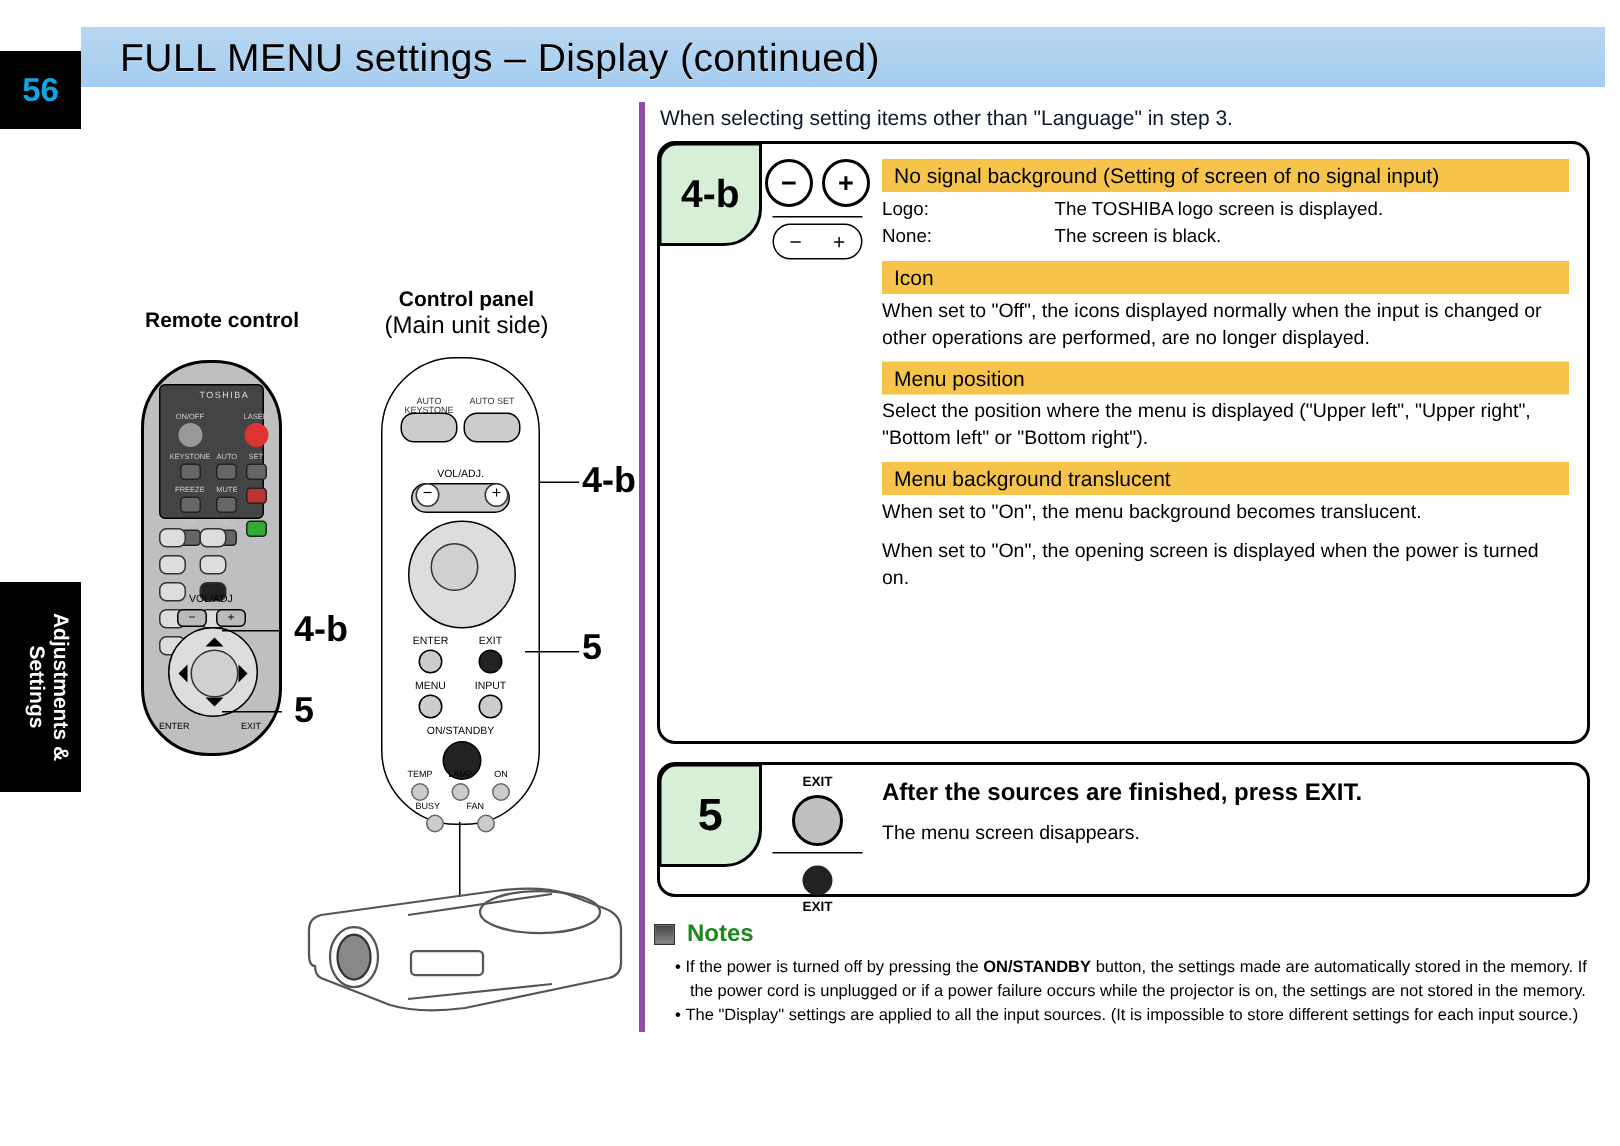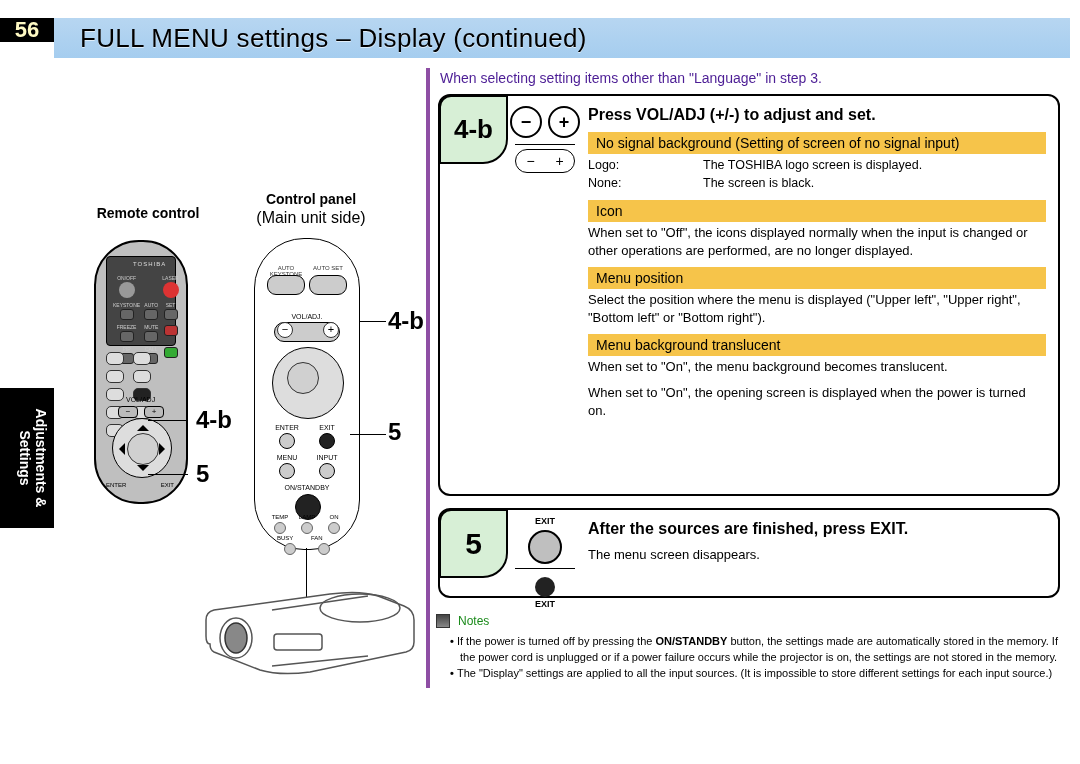--- a/index.html
+++ b/index.html
@@ -1,24 +1,24 @@
 <!DOCTYPE html>
 <html><head>
 <meta charset="utf-8">
 <style>
   html,body{margin:0;padding:0;font-family:Arial,Helvetica,sans-serif;background:#fff}
   .page{position:relative;width:1080px;height:764px;box-sizing:border-box;overflow:hidden}
-  .pagenum{position:absolute;left:0;top:18px;width:54px;height:24px;background:#000;color:#fef9c3;font-weight:700;display:flex;align-items:center;justify-content:center;font-size:22px}
+  .pagenum{position:absolute;left:0;top:34px;width:54px;height:52px;background:#000;color:#0ea5e9;font-weight:700;display:flex;align-items:center;justify-content:center;font-size:22px}
   .title-bar{position:absolute;left:54px;right:10px;top:18px;height:40px;background:linear-gradient(#b7d6f1,#a5cdef);display:flex;align-items:center;padding-left:26px}
   .title-text{font-size:26px;font-weight:400;color:#000;font-family:Arial,Helvetica,sans-serif;letter-spacing:.3px}
   .title-text{text-shadow:0 1px 0 rgba(255,255,255,.6)}
   .vrule{position:absolute;left:426px;top:68px;width:4px;height:620px;background:#8e4ea4}
   .side-tab{position:absolute;left:0;top:388px;width:54px;height:140px;background:#000;color:#fff;display:flex;align-items:center;justify-content:center}
   .side-tab svg{width:54px;height:140px}
-  .red-note{position:absolute;left:440px;top:70px;color:#4c1d95;font-size:14px}
+  .red-note{position:absolute;left:440px;top:70px;color:#0f172a;font-size:14px}
   .col-lbl{font-weight:700;font-size:14px;text-align:center}
   .col-sub{font-size:16px;text-align:center}
   .rc-label{position:absolute;left:88px;top:205px;width:120px}
   .cp-label{position:absolute;left:251px;top:191px;width:120px}
   .cp-sub{position:absolute;left:251px;top:209px;width:120px}
   .remote{position:absolute;left:94px;top:240px;width:110px;height:290px}
   .remote-body{width:90px;height:260px;background:#bfbfbf;border:2px solid #000;border-radius:45px;position:relative}
   .remote-screen{position:absolute;left:10px;top:14px;width:68px;height:88px;background:#444;border:1.5px solid #000;border-radius:4px}
   .remote-screen::before,.remote-screen::after{content:"";position:absolute}
   .rbtns{position:absolute;left:10px;top:110px;width:68px;display:flex;flex-wrap:wrap;gap:5px 9px}
@@ -83,21 +83,21 @@
   .diag-btns{display:flex;justify-content:center;gap:6px;margin-bottom:6px}
   .diag-circ{width:28px;height:28px;border-radius:50%;border:2px solid #000;display:flex;align-items:center;justify-content:center;font-size:18px;font-weight:700}
   .diag-line{width:60px;height:0;border-top:1.5px solid #000;margin:4px auto}
   .diag-pill{display:flex;width:58px;height:22px;border:1.5px solid #000;border-radius:12px;margin:0 auto;align-items:center;justify-content:space-around;font-size:14px}
   .diag .exit-lbl{font-size:9px;font-weight:700}
   .diag .exit-big{width:30px;height:30px;border-radius:50%;background:#bfbfbf;border:2px solid #000;margin:4px auto}
   .diag .exit-sm{width:20px;height:20px;border-radius:50%;background:#222;margin:8px auto 2px}
   .notes{position:absolute;left:436px;top:614px;right:20px}
   .notes-hd{display:flex;align-items:center;gap:8px;margin-bottom:6px}
   .notes-ico{width:12px;height:12px;background:linear-gradient(#444,#888);border:1px solid #333}
-  .notes-ttl{color:#1a8a1a;font-size:12px;font-weight:400}
+  .notes-ttl{color:#1a8a1a;font-size:16px;font-weight:700}
   .notes ul{margin:0;padding-left:14px;font-size:11px;line-height:1.45}
   .notes li{list-style:none;text-indent:-10px;padding-left:10px}
   .notes li::before{content:"• ";font-weight:700}
   .remote-screen-brand{position:absolute;left:26px;top:4px;color:#ddd;font-size:6px;letter-spacing:1px}
   .remote-screen-grid{position:absolute;left:6px;top:18px;right:6px;bottom:6px;display:grid;grid-template-columns:1fr 1fr 1fr;gap:4px}
   .rs-cell{font-size:5px;color:#ccc;text-align:center}
   .rs-btn{width:12px;height:9px;background:#666;border:1px solid #222;border-radius:3px;margin:1px auto 0}
   .rs-cell .knob{width:16px;height:16px;border-radius:50%;background:#999;margin:1px auto 0}
 </style>
 </head>
@@ -254,21 +254,20 @@
       <div class="diag-btns">
         <div class="diag-circ">−</div>
         <div class="diag-circ">+</div>
       </div>
       <div class="diag-line"></div>
       <div class="diag-pill">
           <span>−</span>
           <span>+</span>
         </div>
     </div>
-    <h3>Press VOL/ADJ (+/-) to adjust and set.</h3>
     <div class="hl">No signal background (Setting of screen of no signal input)</div>
     <div class="defs">
       <div class="row">
           <span class="k">Logo:</span>
           <span>The TOSHIBA logo screen is displayed.</span>
         </div>
       <div class="row">
           <span class="k">None:</span>
           <span>The screen is black.</span>
         </div>

